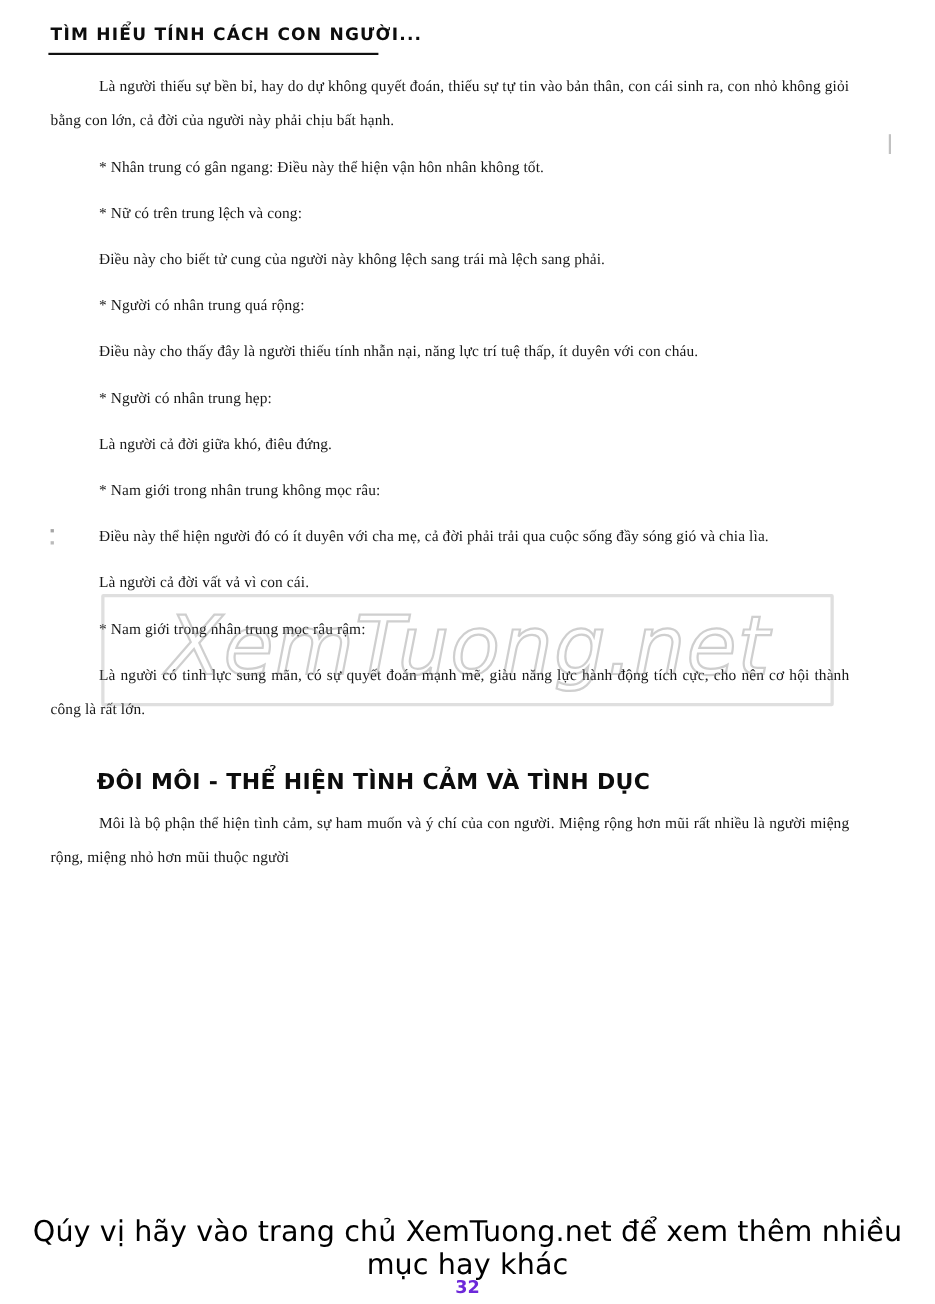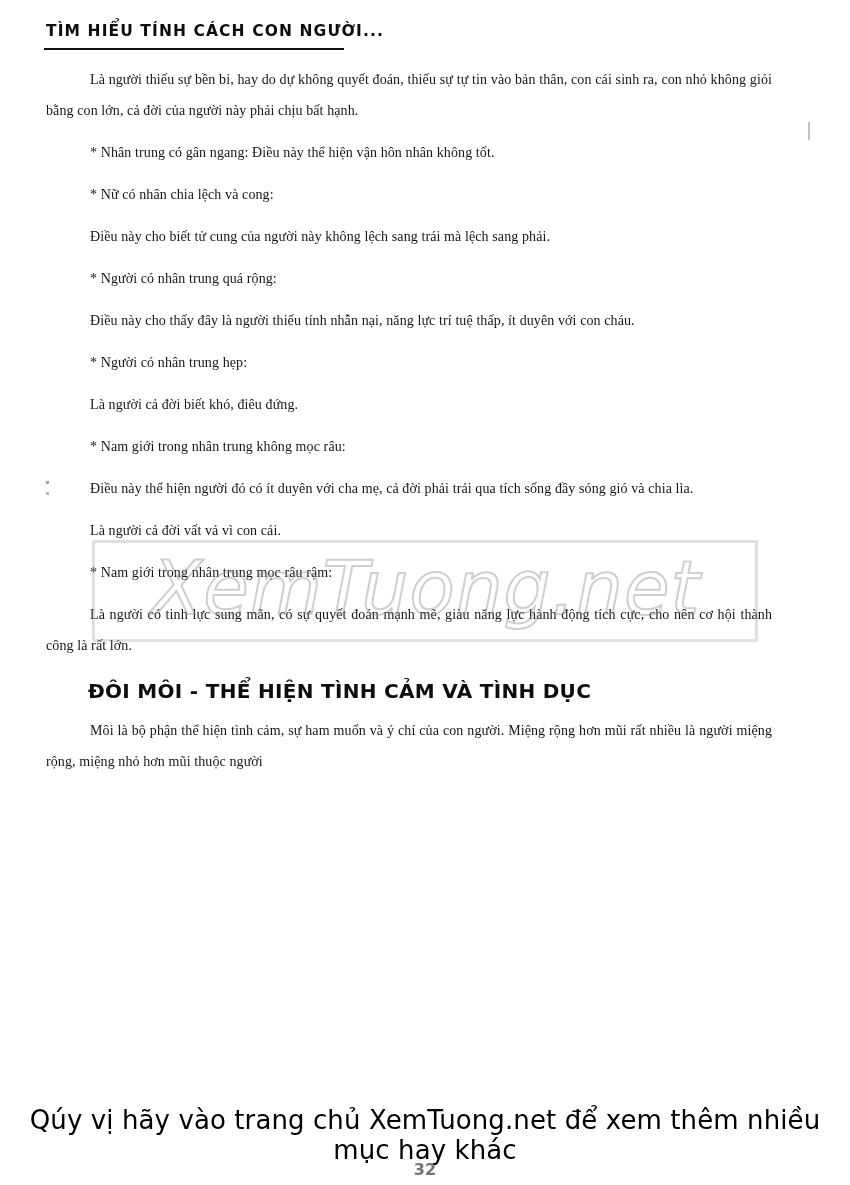--- a/index.html
+++ b/index.html
@@ -63,21 +63,21 @@
   }
   p.para.bullet {
     text-indent: 44px;
   }
 
   h2.section-heading {
     font-family: "DejaVu Sans", sans-serif;
     font-weight: bold;
     font-size: 20px;
     letter-spacing: 0.3px;
-    margin: 18px 0 12px 0;
+    margin: 37px 0 12px 0;
     padding-left: 42px;
     color: #0d0d0d;
   }
 
   
   .watermark {
     position: absolute;
     left: 66px;
     top: 536px;
     width: 720px;
@@ -128,21 +128,21 @@
   }
   .page-number {
     position: absolute;
     left: 0;
     right: 0;
     bottom: 6px;
     text-align: center;
     font-family: "DejaVu Sans", sans-serif;
     font-weight: bold;
     font-size: 16px;
-    color: #737373;
+    color: #6d28d9;
   }
 
   
   .scan-mark {
     position: absolute;
     background: #8e8e8e;
   }
   .mark-a { left: 808px; top: 122px; width: 2px; height: 18px; opacity: .55; }
   .mark-b { left: 46px;  top: 481px; width: 3px; height: 3px; opacity: .8; }
   .mark-c { left: 46px;  top: 492px; width: 3px; height: 3px; opacity: .6; }
@@ -153,28 +153,28 @@
 <div class="page">
 
   <div class="header-wrap">
     <div class="header-title">TÌM HIỂU TÍNH CÁCH CON NGƯỜI...</div>
     <div class="header-rule"></div>
   </div>
 
   <div class="body-col">
     <p class="para">Là người thiếu sự bền bỉ, hay do dự không quyết đoán, thiếu sự tự tin vào bản thân, con cái sinh ra, con nhỏ không giỏi bằng con lớn, cả đời của người này phải chịu bất hạnh.</p>
     <p class="para bullet">* Nhân trung có gân ngang: Điều này thể hiện vận hôn nhân không tốt.</p>
-    <p class="para bullet">* Nữ có nhân chia lệch và cong:</p>
+    <p class="para bullet">* Nữ có trên trung lệch và cong:</p>
     <p class="para">Điều này cho biết tử cung của người này không lệch sang trái mà lệch sang phải.</p>
     <p class="para bullet">* Người có nhân trung quá rộng:</p>
     <p class="para">Điều này cho thấy đây là người thiếu tính nhẫn nại, năng lực trí tuệ thấp, ít duyên với con cháu.</p>
     <p class="para bullet">* Người có nhân trung hẹp:</p>
-    <p class="para">Là người cả đời biết khó, điêu đứng.</p>
+    <p class="para">Là người cả đời giữa khó, điêu đứng.</p>
     <p class="para bullet">* Nam giới trong nhân trung không mọc râu:</p>
-    <p class="para">Điều này thể hiện người đó có ít duyên với cha mẹ, cả đời phải trải qua tích sống đầy sóng gió và chia lìa.</p>
+    <p class="para">Điều này thể hiện người đó có ít duyên với cha mẹ, cả đời phải trải qua cuộc sống đầy sóng gió và chia lìa.</p>
     <p class="para">Là người cả đời vất vả vì con cái.</p>
     <p class="para bullet">* Nam giới trong nhân trung mọc râu rậm:</p>
     <p class="para">Là người có tinh lực sung mãn, có sự quyết đoán mạnh mẽ, giàu năng lực hành động tích cực, cho nên cơ hội thành công là rất lớn.</p>
 
     <h2 class="section-heading">ĐÔI MÔI - THỂ HIỆN TÌNH CẢM VÀ TÌNH DỤC</h2>
 
     <p class="para">Môi là bộ phận thể hiện tình cảm, sự ham muốn và ý chí của con người. Miệng rộng hơn mũi rất nhiều là người miệng rộng, miệng nhỏ hơn mũi thuộc người</p>
   </div>
 
   <div class="watermark">

